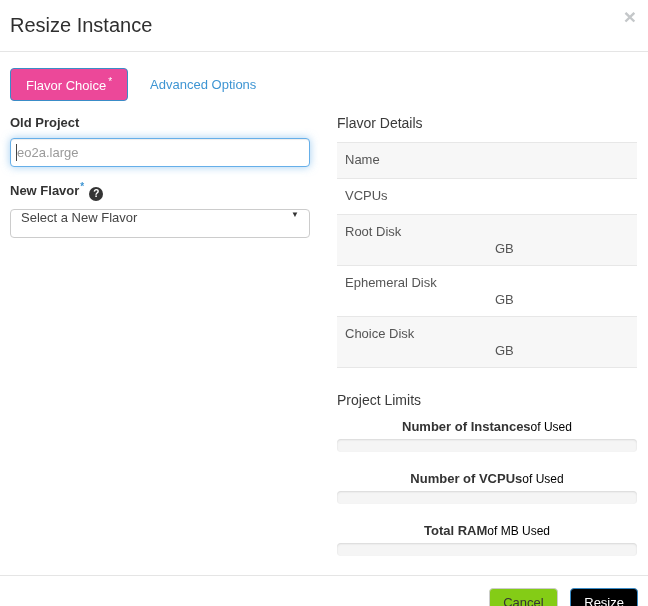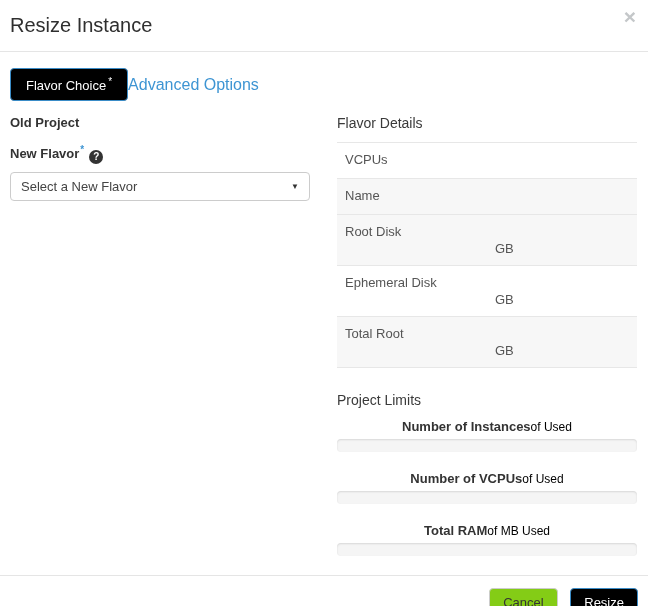--- a/index.html
+++ b/index.html
@@ -10,24 +10,24 @@
   
   .modal-header { position:relative; padding:11px 12px 12px 10px; border-bottom:1px solid #e5e5e5; }
   .modal-title { font-size:20px; font-weight:500; color:#2f2f2f; line-height:28px; }
   .close-btn { position:absolute; top:6px; right:12px; font-size:21px; font-weight:700;
     color:#c4c7c9; line-height:1; cursor:pointer; background:none; border:none;
     font-family:"Liberation Sans", sans-serif; }
 
   
   .modal-body { flex:1; padding:16px 10px 0 10px; }
   .tab-row { margin-bottom:14px; display:flex; align-items:center; }
-  .tab-active { background:#000000; color:#fff; border:1px solid #3a8cc7; border-radius:4px;
+  .tab-active { background:#ec4899; color:#fff; border:1px solid #3a8cc7; border-radius:4px;
     padding:7px 15px; font-size:13px; cursor:pointer; font-family:"Liberation Sans", sans-serif; }
   .tab-active sup { color:#fff; font-size:10px; margin-left:2px; }
-  .tab-link { color:#3e95d3; margin-left:0; font-size:16px; cursor:pointer;
+  .tab-link { color:#3e95d3; margin-left:22px; font-size:13px; cursor:pointer;
     background:none; border:none; font-family:"Liberation Sans", sans-serif; }
 
   .columns { display:flex; gap:27px; }
   .col-left { width:300px; flex:none; }
   .col-right { width:300px; flex:none; }
 
   .form-label { font-weight:700; font-size:13px; color:#333; margin:14px 0 8px 0; display:block; }
   .form-label:first-child { margin-top:0; }
   .req-blue { color:#3e95d3; font-size:10px; margin-left:1px; }
   .help-icon { display:inline-block; width:14px; height:14px; border-radius:50%;
@@ -35,21 +35,21 @@
     line-height:14px; margin-left:5px; vertical-align:-1px; cursor:pointer; }
 
   .input-wrap { position:relative; }
   .text-input { width:300px; height:29px; padding:5px 6px; font-size:13px; color:#9a9a9a;
     border:1px solid #66afe9; border-radius:4px; outline:none;
     box-shadow:inset 0 1px 1px rgba(0,0,0,.075), 0 0 8px rgba(102,175,233,.6);
     font-family:"Liberation Sans", sans-serif; background:#fff; }
   .text-cursor { position:absolute; left:6px; top:6px; width:1px; height:17px; background:#444; }
 
   .select-box { width:300px; height:29px; border:1px solid #ccc; border-radius:4px;
-    background:#fff; display:flex; align-items:center; padding:0 10px; cursor:pointer;
+    background:#fff; display:flex; align-items:flex-start; padding:0 10px; cursor:pointer;
     justify-content:space-between; margin-bottom:8px; }
   .select-text { color:#444; font-size:13px; }
   .caret-icon { font-size:8px; color:#333; }
 
   .section-heading { font-size:14px; font-weight:400; color:#3a3a3a; margin:0 0 11px 0; }
 
   .detail-table { width:300px; border-top:1px solid #e7e7e7; margin-bottom:24px; }
   .f-row { display:flex; padding:9px 8px; border-bottom:1px solid #e7e7e7; font-size:13px; color:#555; }
   .f-row.stripe { background:#f7f7f7; }
   .f-name { width:150px; flex:none; }
@@ -84,50 +84,54 @@
 
     <div class="tab-row">
       <button class="tab-active"><span>Flavor Choice</span><sup>*</sup></button>
       <button class="tab-link">Advanced Options</button>
     </div>
 
     <div class="columns">
 
       <div class="col-left">
         <label class="form-label">Old Project</label>
+        <div class="input-wrap">
+          <input class="text-input" type="text" readonly="" value="eo2a.large" style="">
+          <span class="text-cursor"></span>
+        </div>
 
         <label class="form-label"><span>New Flavor</span><sup class="req-blue">*</sup><span class="help-icon">?</span></label>
         <div class="select-box">
           <span class="select-text">Select a New Flavor</span>
           <span class="caret-icon">▼</span>
         </div>
       </div>
 
       <div class="col-right">
         <h4 class="section-heading">Flavor Details</h4>
 
         <div class="detail-table">
+          <div class="f-row stripe">
+            <span class="f-name">Name</span>
+            <span class="f-val"></span>
+          </div>
           <div class="f-row">
             <span class="f-name">VCPUs</span>
-            <span class="f-val"></span>
-          </div>
-          <div class="f-row stripe">
-            <span class="f-name">Name</span>
             <span class="f-val"></span>
           </div>
           <div class="f-row stripe">
             <span class="f-name">Root Disk</span>
             <span class="f-val">GB</span>
           </div>
           <div class="f-row">
             <span class="f-name">Ephemeral Disk</span>
             <span class="f-val">GB</span>
           </div>
           <div class="f-row stripe">
-            <span class="f-name">Total Root</span>
+            <span class="f-name">Choice Disk</span>
             <span class="f-val">GB</span>
           </div>
         </div>
 
         <h4 class="section-heading">Project Limits</h4>
 
         <div class="limit-item">
           <div class="limit-head">
             <span class="limit-label">Number of Instances</span>
             <span class="limit-usage">of Used</span>

